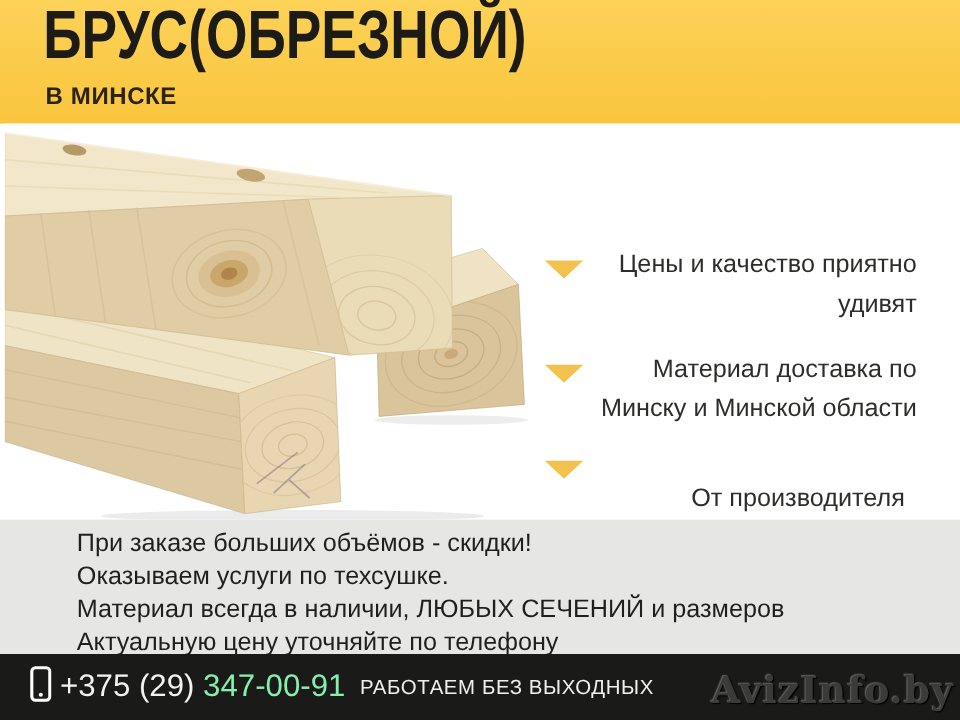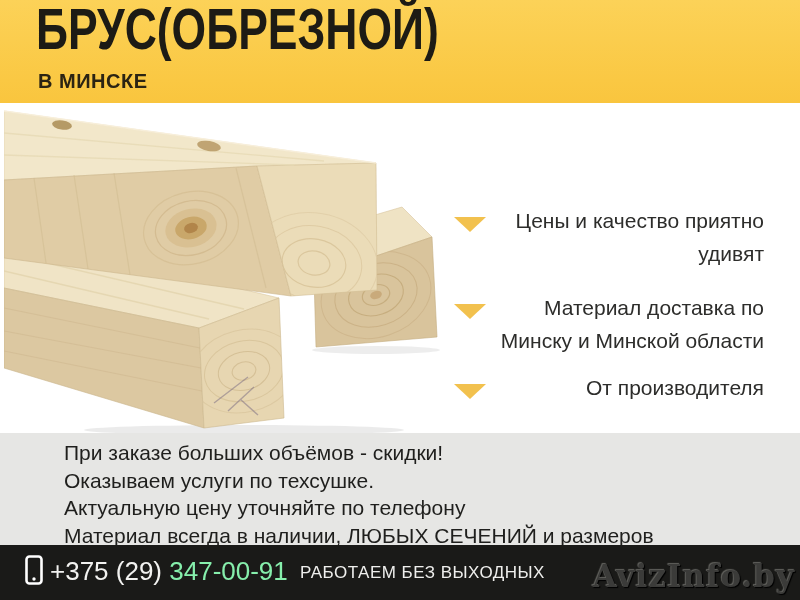--- a/index.html
+++ b/index.html
@@ -17,21 +17,21 @@
               font-weight:700; color:#2B2413; letter-spacing:.5px; }
 
   
   .main { position:absolute; left:4px; top:103px; width:800px; height:330px; background:#fff;text-align:right; }
   .photo { position:absolute; left:0; top:0; }
 
   .features { position:absolute; left:450px; top:0; width:330px; list-style:none; }
   .feature { position:absolute; left:0; display:flex; align-items:flex-start; width:310px; }
   .feature.f0 { top:101px; }
   .feature.f1 { top:188px; }
-  .feature.f2 { top:268px; }
+  .feature.f2 { top:268px;flex-direction:column; }
   .tri { width:0; height:0; border-left:16px solid transparent; border-right:16px solid transparent;
          border-top:15px solid #F2C14E; margin-top:13px; margin-right:13px; flex:none; }
   .feature-text { font-size:21px; line-height:33px; color:#2D2D2B; width:300px; }
 
   
   .info { position:absolute; left:0; top:433px; width:800px; height:112px; background:#E6E6E4;
           padding:6px 0 0 20px; }
   .info-line { font-size:21px; line-height:27.5px; color:#1F1F1D;margin-left:44px; }
 
   
@@ -138,22 +138,22 @@
       <li class="feature f2">
         <span class="tri"></span>
         <span class="feature-text">От производителя</span>
       </li>
     </ul>
   </main>
 
   <section class="info">
     <div class="info-line">При заказе больших объёмов - скидки!</div>
     <div class="info-line">Оказываем услуги по техсушке.</div>
+    <div class="info-line">Материал всегда в наличии, ЛЮБЫХ СЕЧЕНИЙ и размеров</div>
     <div class="info-line">Актуальную цену уточняйте по телефону</div>
-    <div class="info-line">Материал всегда в наличии, ЛЮБЫХ СЕЧЕНИЙ и размеров</div>
   </section>
 
   <footer class="footer">
     <svg class="phone-icon" width="18" height="30" viewBox="0 0 18 30" aria-hidden="true">
       <rect x="1.5" y="1.5" width="15" height="27" rx="3" fill="none" stroke="#FFFFFF" stroke-width="2.6"></rect>
       <circle cx="9" cy="24" r="1.7" fill="#FFFFFF"></circle>
     </svg>
     <div class="phone"><span>+375 (29) </span><span class="phone-number">347-00-91</span></div>
     <div class="hours">РАБОТАЕМ БЕЗ ВЫХОДНЫХ</div>
     <div class="watermark">AvizInfo.by</div>

